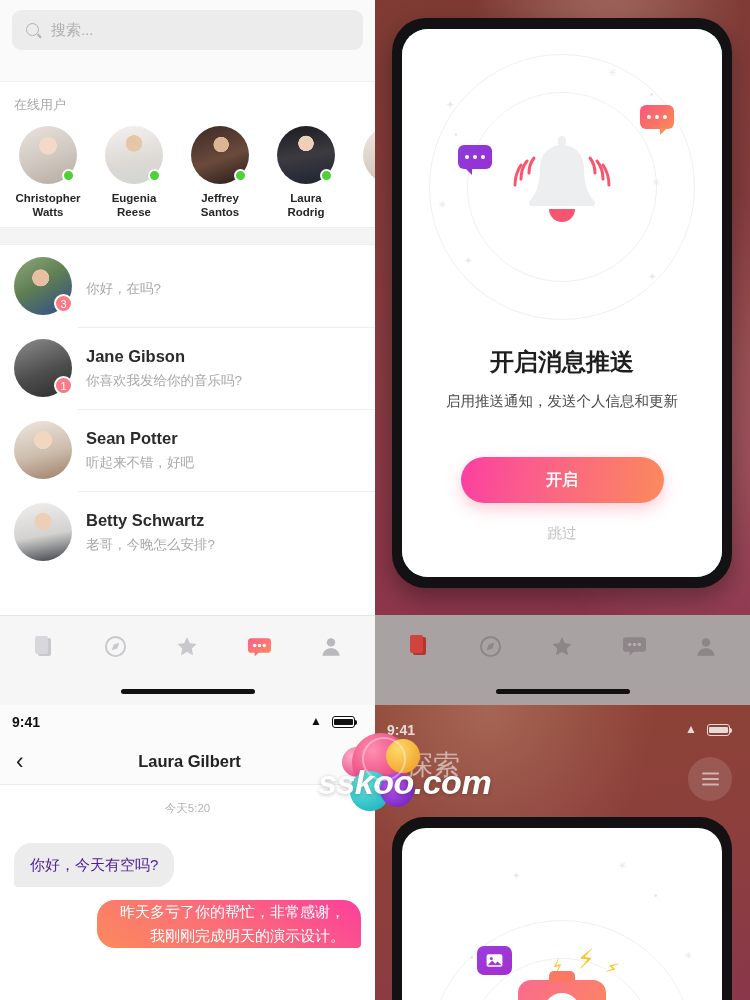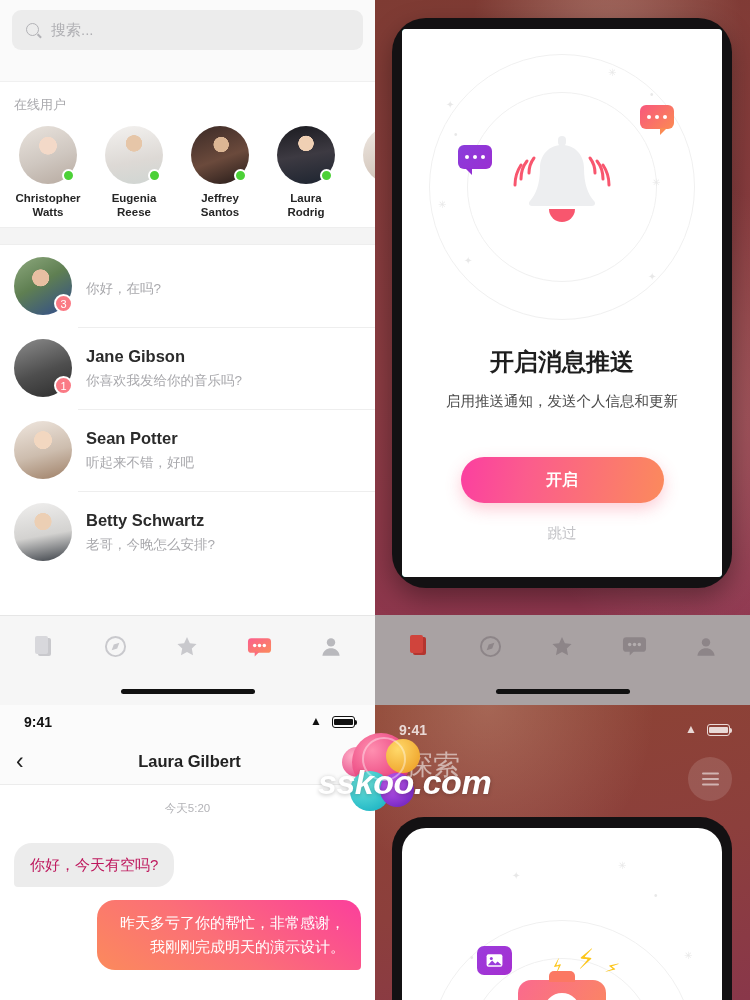--- a/index.html
+++ b/index.html
@@ -50,21 +50,21 @@
   .homebar { width:134px; height:5px; border-radius:3px; background:#111; }
   .tab { width:42px; height:30px; display:flex; align-items:center; justify-content:center; }
 
   
   .p2 { background:linear-gradient(175deg,#7c3a33 0%,#8c3c40 45%,#8e3550 100%); }
   .p2bg { position:absolute; inset:0; background:
       radial-gradient(ellipse at 62% 14%, rgba(255,230,210,.30), transparent 42%),
       radial-gradient(ellipse at 85% 60%, rgba(255,210,190,.22), transparent 40%),
       linear-gradient(170deg,#7e3b33 0%,#8b3c43 50%,#8e3352 100%); }
   .phone { position:absolute; left:17px; top:18px; width:340px; height:570px; background:#131113; border-radius:34px; box-shadow:0 10px 26px rgba(0,0,0,.35); }
-  .phone-screen { position:absolute; left:10px; top:11px; right:10px; bottom:11px; background:#5eead4; border-radius:4px; overflow:hidden;padding-left:16px; }
+  .phone-screen { position:absolute; left:10px; top:11px; right:10px; bottom:11px; background:#5eead4; border-radius:26px; overflow:hidden;padding-left:16px; }
   .modal-card { position:absolute; left:50%; top:0; transform:translateX(-50%); width:100%; height:100%; background:#fff; display:flex; flex-direction:column; align-items:center; }
   .illus { width:100%; height:315px; position:relative; }
   .ring { position:absolute; left:50%; top:50%; transform:translate(-50%,-50%); border-radius:50%; border:1px solid #f0f0f0; }
   .r1 { width:266px; height:266px; }
   .r2 { width:190px; height:190px; }
   .bell-wrap { position:absolute; left:50%; top:50%; transform:translate(-50%,-50%); }
   .bub { position:absolute; width:34px; height:24px; border-radius:6px; display:flex; align-items:center; justify-content:center; gap:3.5px; }
   .bub::after { content:""; position:absolute; bottom:-6px; width:0; height:0; border-left:7px solid transparent; border-right:0 solid transparent; border-top:7px solid currentColor; }
   .bub i { width:4.5px; height:4.5px; border-radius:50%; background:#fff; display:block; }
   .bub-purple { background:linear-gradient(135deg,#8a3ddb,#9a2fd2); color:#9230d4; left:56px; top:116px; }
@@ -74,37 +74,37 @@
   .spark { position:absolute; color:#e8e8e8; font-size:10px; }
   .m-title { font-size:24px; font-weight:bold; color:#1e1e1e; margin-top:2px; }
   .m-sub { font-size:14.5px; color:#4a4a4a; margin-top:13px; padding:0 12px; text-align:center; line-height:20px; }
   .m-btn { margin-top:46px; width:203px; height:46px; border-radius:24px; border:none; cursor:pointer;
            background:linear-gradient(100deg,#fb3fa0 0%,#fb5c8d 32%,#fb8a5c 100%); color:#fff; font-size:16px; font-weight:bold;
            font-family:inherit; box-shadow:0 6px 16px rgba(250,90,120,.30); }
   .m-skip { margin-top:21px; font-size:14.5px; color:#c2c2c6; cursor:pointer; }
 
   
   .p3 { background:#fff; }
-  .statusbar { height:34px; display:flex; align-items:center; justify-content:space-between; padding:0 20px 0 24px; background:#fbfbfb; }
+  .statusbar { height:34px; display:flex; align-items:center; justify-content:space-between; padding:0 20px 0 12px; background:#fbfbfb; }
   .sb-time { font-size:14px; font-weight:bold; color:#111; }
   .sb-right { display:flex; align-items:center; gap:7px; }
   .wifi { width:15px; height:11px; position:relative; }
   .wifi::before { content:"▲"; position:absolute; font-size:12px; color:#111; left:0; top:-3px; }
   .batt { width:23px; height:11.5px; border:1.4px solid #111; border-radius:3px; position:relative; padding:1.3px; }
   .batt i { display:block; height:100%; width:100%; background:#111; border-radius:1px; }
   .batt::after { content:""; position:absolute; right:-3.4px; top:3px; width:2px; height:5px; background:#111; border-radius:0 2px 2px 0; }
   .navbar { height:46px; display:flex; align-items:center; padding:0 16px; background:#fbfbfb; border-bottom:1px solid #ececec; position:relative; }
   .back { font-size:23px; color:#222; line-height:1; cursor:pointer; }
   .nav-title { position:absolute; left:4px; right:0; text-align:center; font-size:16.5px; font-weight:bold; color:#222; pointer-events:none; }
   .nav-av { margin-left:auto; width:34px; height:34px; border-radius:50%; overflow:hidden; z-index:2; }
   .msgs { padding:16px 14px 0; }
   .ts { text-align:center; font-size:11.5px; color:#b3b3b7; margin-bottom:27px; }
-  .b-in { max-width:72%; background:#ececec; color:#be185d; font-size:15px; line-height:22px; padding:11px 16px; border-radius:18px 18px 18px 4px; display:inline-block; }
+  .b-in { max-width:72%; background:#ececec; color:#4c1d95; font-size:15px; line-height:22px; padding:11px 16px; border-radius:18px 18px 18px 4px; display:inline-block; }
   .row-out { display:flex; justify-content:flex-end; margin-top:13px; }
-  .b-out { max-width:76%; background:linear-gradient(35deg,#fb8a5c 0%,#fb6f77 45%,#fb3f9c 100%); color:#fff; font-size:15px; line-height:24px; padding:11px 16px; border-radius:18px 18px 4px 18px; text-align:right;margin-left:48px; }
+  .b-out { max-width:76%; background:linear-gradient(35deg,#fb8a5c 0%,#fb6f77 45%,#fb3f9c 100%); color:#fff; font-size:15px; line-height:24px; padding:0 16px; border-radius:18px 18px 4px 18px; text-align:right;margin-left:48px; }
 
   
   .p4bg { position:absolute; inset:0; background:
       radial-gradient(ellipse at 30% 0%, rgba(255,225,200,.22), transparent 45%),
       linear-gradient(165deg,#8d4433 0%,#8c3f3c 55%,#89374a 100%); }
   .sb-dim .sb-time { color:#e9d9d6; }
   .sb-dim .wifi::before, .sb-dim .batt { color:#e9d9d6; }
   .sb-dim .batt { border-color:#e9d9d6; }
   .sb-dim .batt i { background:#e9d9d6; }
   .sb-dim .batt::after { background:#e9d9d6; }

